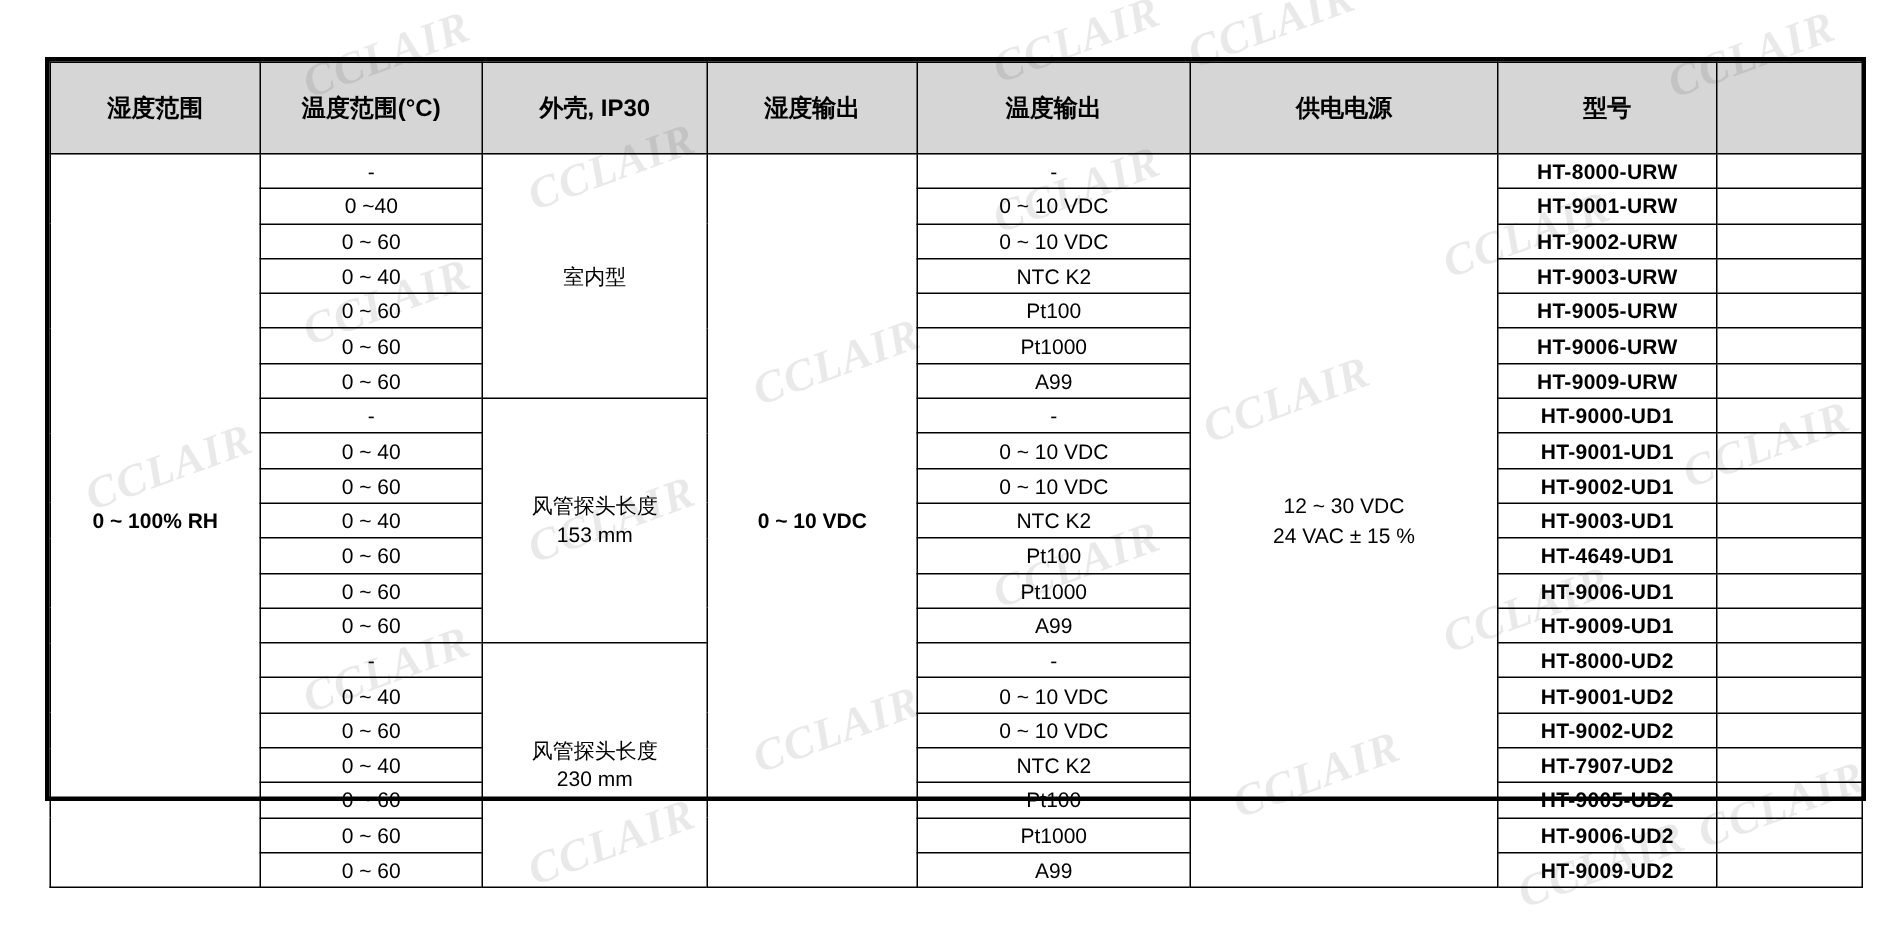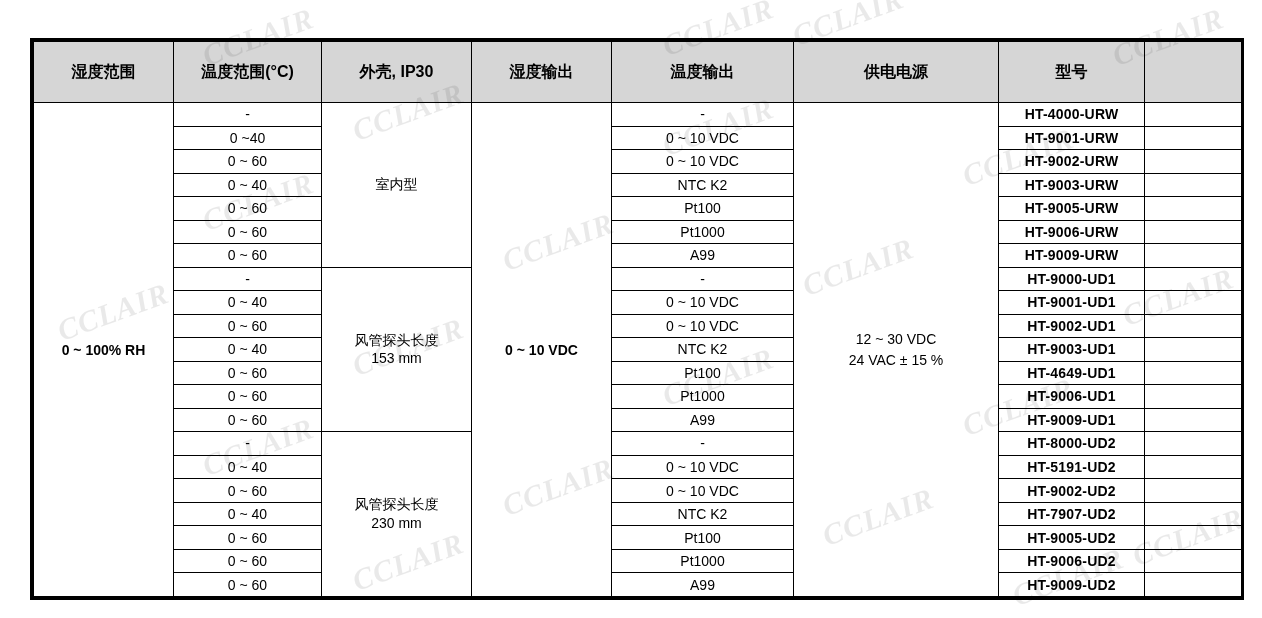--- a/index.html
+++ b/index.html
@@ -25,21 +25,21 @@
     letter-spacing: 0.2px;
     white-space: nowrap;
     margin-top: 32px;
   }
 
   #table-wrap {
     position: absolute;
     left: 30px;
     top: 38px;
     width: 1214px;
-    height: 562px;
+    height: 496px;
     border: 3px solid #000000;
     box-sizing: border-box;
     background: #ffffff;
   }
 
   table.sel {
     border-collapse: collapse;
     width: 100%;
     height: 100%;
     table-layout: fixed;
@@ -144,21 +144,21 @@
         <td class="rowcell">-</td>
         <td class="group" rowspan="7">
           <div>室内型</div>
         </td>
         <td class="bigspan" rowspan="21">0 ~ 10 VDC</td>
         <td class="rowcell">-</td>
         <td class="supply" rowspan="21">
           <div>12 ~ 30 VDC</div>
           <div>24 VAC ± 15 %</div>
         </td>
-        <td class="rowcell model">HT-4000-URW</td>
+        <td class="rowcell model">HT-8000-URW</td>
         <td class="rowcell"></td>
       </tr>
       <tr>
         <td class="rowcell">0 ~40</td>
         <td class="rowcell">0 ~ 10 VDC</td>
         <td class="rowcell model">HT-9001-URW</td>
         <td class="rowcell"></td>
       </tr>
       <tr>
         <td class="rowcell">0 ~ 60</td>
@@ -244,21 +244,21 @@
           <div>风管探头长度</div>
           <div>230 mm</div>
         </td>
         <td class="rowcell">-</td>
         <td class="rowcell model">HT-8000-UD2</td>
         <td class="rowcell"></td>
       </tr>
       <tr>
         <td class="rowcell">0 ~ 40</td>
         <td class="rowcell">0 ~ 10 VDC</td>
-        <td class="rowcell model">HT-5191-UD2</td>
+        <td class="rowcell model">HT-9001-UD2</td>
         <td class="rowcell"></td>
       </tr>
       <tr>
         <td class="rowcell">0 ~ 60</td>
         <td class="rowcell">0 ~ 10 VDC</td>
         <td class="rowcell model">HT-9002-UD2</td>
         <td class="rowcell"></td>
       </tr>
       <tr>
         <td class="rowcell">0 ~ 40</td>

